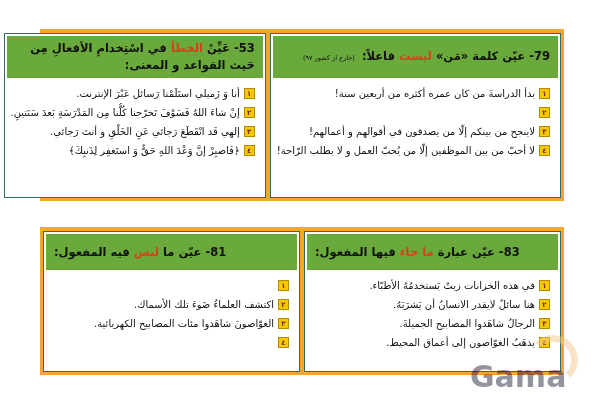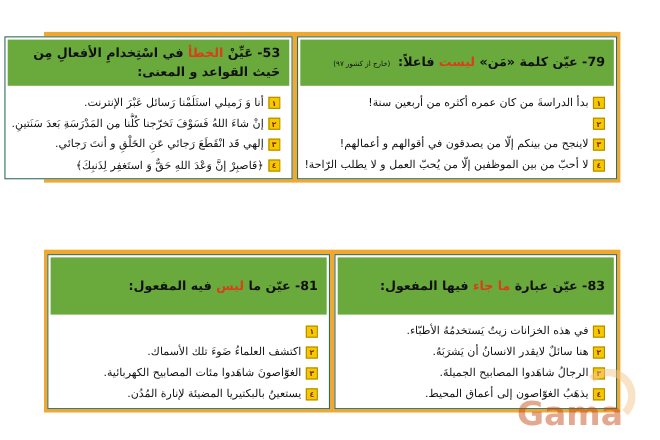--- a/index.html
+++ b/index.html
@@ -5,48 +5,48 @@
   html, body { margin:0; padding:0; }
   body {
     width:600px; height:400px; background:#ffffff; position:relative; overflow:hidden;
     font-family:"DejaVu Sans", sans-serif;
   }
   .row {
     position:absolute; left:40px; width:524px;
     background:#f0a830; padding:4px 3px 3px 3px; box-sizing:border-box;
     display:flex; flex-direction:row-reverse; gap:4px;
   }
-  .row.top { top:29px; height:137px; }
+  .row.top { top:29px; height:172px; }
   .row.bottom { top:227px; height:148px; }
   .panel {
     flex:1; background:#ffffff; border:1.5px solid #2f6d5e; box-sizing:border-box;
     padding:2px; display:flex; flex-direction:column; direction:rtl;
   }
   .header {
     background:#6aaa3d; color:#111; font-weight:bold; font-size:11.5px;
     padding:4px 8px; box-sizing:border-box; line-height:17px;
     display:flex; align-items:center;
   }
   .row.top .header { height:42px; }
-  .row.bottom .header { height:52px; }
+  .row.bottom .header { height:36px;justify-content:flex-end; }
   .hl { color:#d8401a; }
   .note { font-size:6.5px; font-weight:normal; margin-right:3px; }
   .items { list-style:none; margin:0; padding:6px 8px 0 4px; }
   .item {
     display:flex; align-items:center; font-size:10px; color:#111;
     height:19px; white-space:nowrap; overflow:hidden;
   }
   .badge {
     display:inline-flex; align-items:center; justify-content:center;
     width:9px; height:9px; background:#f5c800; border:1px solid #b28a00;
     color:#7a2b00; font-size:7px; font-weight:bold; margin-left:4px; flex:none;
   }
   .watermark {
     position:absolute; left:470px; top:332px; width:110px; height:62px;
-    color:#c2410c; opacity:0.45; font-weight:bold; font-size:30px;
+    color:#0f172a; opacity:0.45; font-weight:bold; font-size:30px;
     font-family:"DejaVu Sans", sans-serif; display:flex; align-items:flex-end;
   }
   .wm-arc {
     position:absolute; left:528px; top:335px; width:36px; height:36px;
     border:7px solid #f5c990; border-radius:50%; border-bottom-color:transparent;
     border-left-color:transparent; opacity:0.5;
   }
 </style>
 </head>
 <body>
@@ -159,20 +159,19 @@
       <li class="item">
           <span class="badge">٢</span>
           <span>اكتشف العلماءُ ضَوءَ تلك الأسماك.</span>
         </li>
       <li class="item">
           <span class="badge">٣</span>
           <span>الغوّاصونَ شاهَدوا مئات المصابيح الكهربائية.</span>
         </li>
       <li class="item">
           <span class="badge">٤</span>
-          <span>يستعينُ بالبكتيريا المضيئة لإنارة المُدُن.</span>
         </li>
     </ul>
   </div>
 </div>
 
 <div class="wm-arc"></div>
 <div class="watermark">Gama</div>
 
 </body></html>

